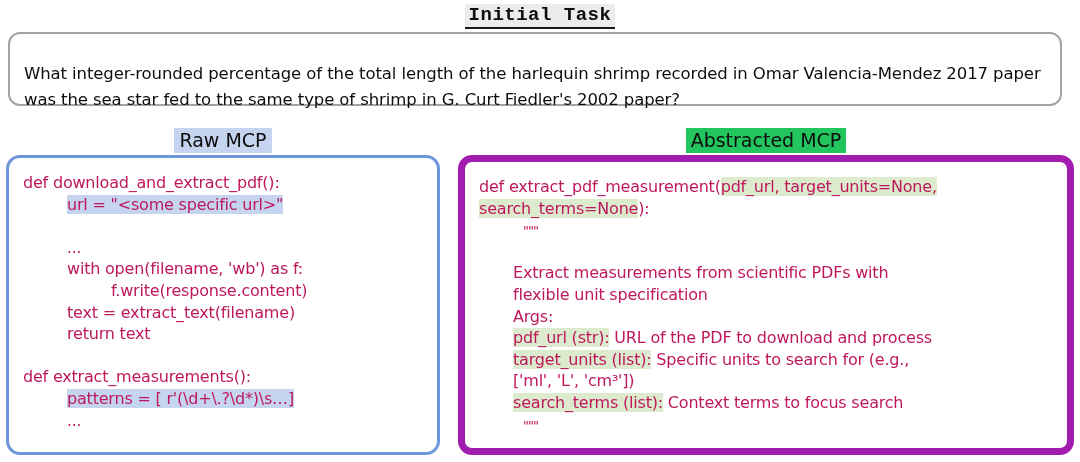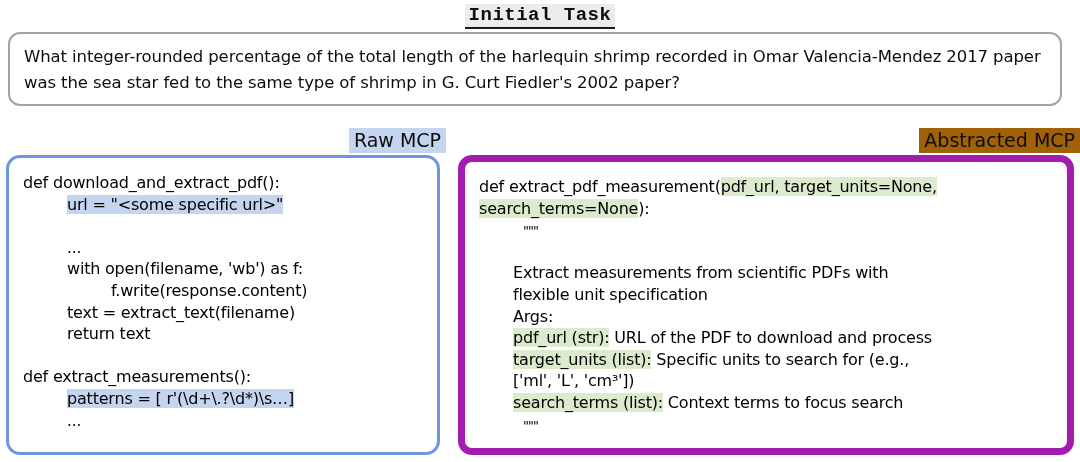--- a/index.html
+++ b/index.html
@@ -41,47 +41,47 @@
   #task-box {
     position: absolute;
     left: 8px;
     top: 32px;
     width: 1054px;
     height: 74px;
     box-sizing: border-box;
     border: 2.5px solid #a3a3a3;
     border-radius: 12px;
     background: #ffffff;
-    padding: 10px 14px 0 14px;
+    padding: 27px 14px 0 14px;
   }
   #task-text {
     font-family: "DejaVu Sans", sans-serif;
     font-size: 16.5px;
     line-height: 1.55;
     color: #0d0d0d;
     letter-spacing: -0.1px;
   }
 
   
   .col-heading-wrap {
     position: absolute;
     top: 128px;
-    text-align: right;
+    text-align: center;
   }
   .col-heading {
     display: inline-block;
     font-size: 19px;
     line-height: 1.2;
     color: #0d0d0d;
     padding: 1px 5px 1px 5px;
   }
   #raw-heading-wrap { left: 0px; width: 446px; }
   #abs-heading-wrap { left: 452px; width: 628px; }
   #raw-heading { background: #c6d5ef; }
-  #abs-heading { background: #a16207; }
+  #abs-heading { background: #22c55e; }
 
   
   .panel {
     position: absolute;
     box-sizing: border-box;
     border-radius: 14px;
     background: #ffffff;
   }
   #panel-raw {
     left: 6px;
@@ -95,21 +95,21 @@
     top: 155px;
     width: 616px;
     height: 300px;
     border: 7px solid #a21caf;
   }
   .code-body {
     padding: 14px 8px 0 14px;
     font-family: "DejaVu Sans", sans-serif;
     font-size: 16px;
     line-height: 1.35;
-    color: #000000;
+    color: #be185d;
     white-space: pre-wrap;
     letter-spacing: -0.2px;
   }
   .code-line {
     min-height: 21px;
     white-space: pre-wrap;
   }
   .code-line.blank { min-height: 18px; }
   .ind1 { padding-left: 44px; }
   .ind2 { padding-left: 88px; }

